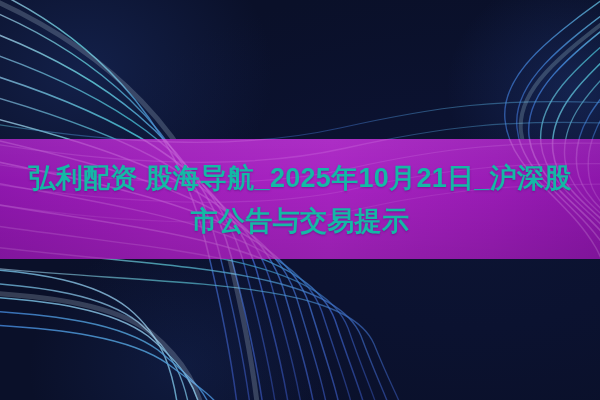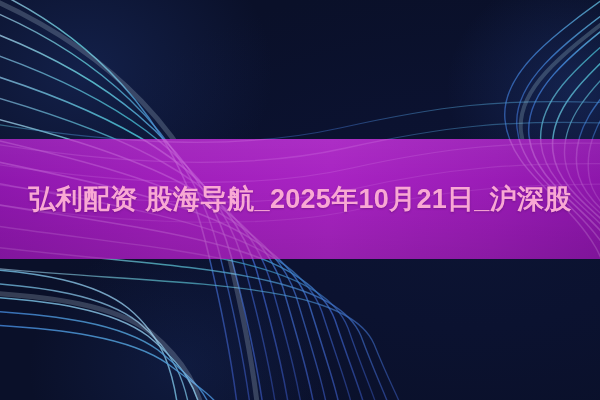--- a/index.html
+++ b/index.html
@@ -85,21 +85,21 @@
     height: 120px;
     display: flex;
     flex-direction: column;
     align-items: center;
     justify-content: center;
     gap: 3px;
     z-index: 5;
     pointer-events: none;
   }
   .headline .ln {
-    color: #f9a8d4;
+    color: #14b8a6;
     font-size: 27px;
     line-height: 40px;
     font-weight: 700;
     letter-spacing: 0.3px;
     white-space: nowrap;
     text-align: left;
     text-shadow: 0 1px 2px rgba(60,0,80,0.35);
   }
   .headline .ln1 { font-size: 27px; }
   .headline .ln2 { font-size: 27px; }
@@ -247,15 +247,16 @@
         <path d="M-30,160 C 120,186 256,190 352,168 C 442,148 512,140 630,144" stroke-width="1.2" opacity="0.34"></path>
         <path d="M-30,180 C 120,206 264,210 358,188 C 448,168 518,162 630,164" stroke-width="1.2" opacity="0.30"></path>
         <path d="M-30,200 C 120,226 272,230 364,208 C 454,188 524,184 630,184" stroke-width="1.2" opacity="0.28"></path>
       </g>
     </svg>
     <div class="band-shade"></div>
   </div>
 
   <div class="headline">
     <div class="ln ln1">弘利配资 股海导航_2025年10月21日_沪深股</div>
+    <div class="ln ln2">市公告与交易提示</div>
   </div>
 
 </div>
 
 </body></html>

